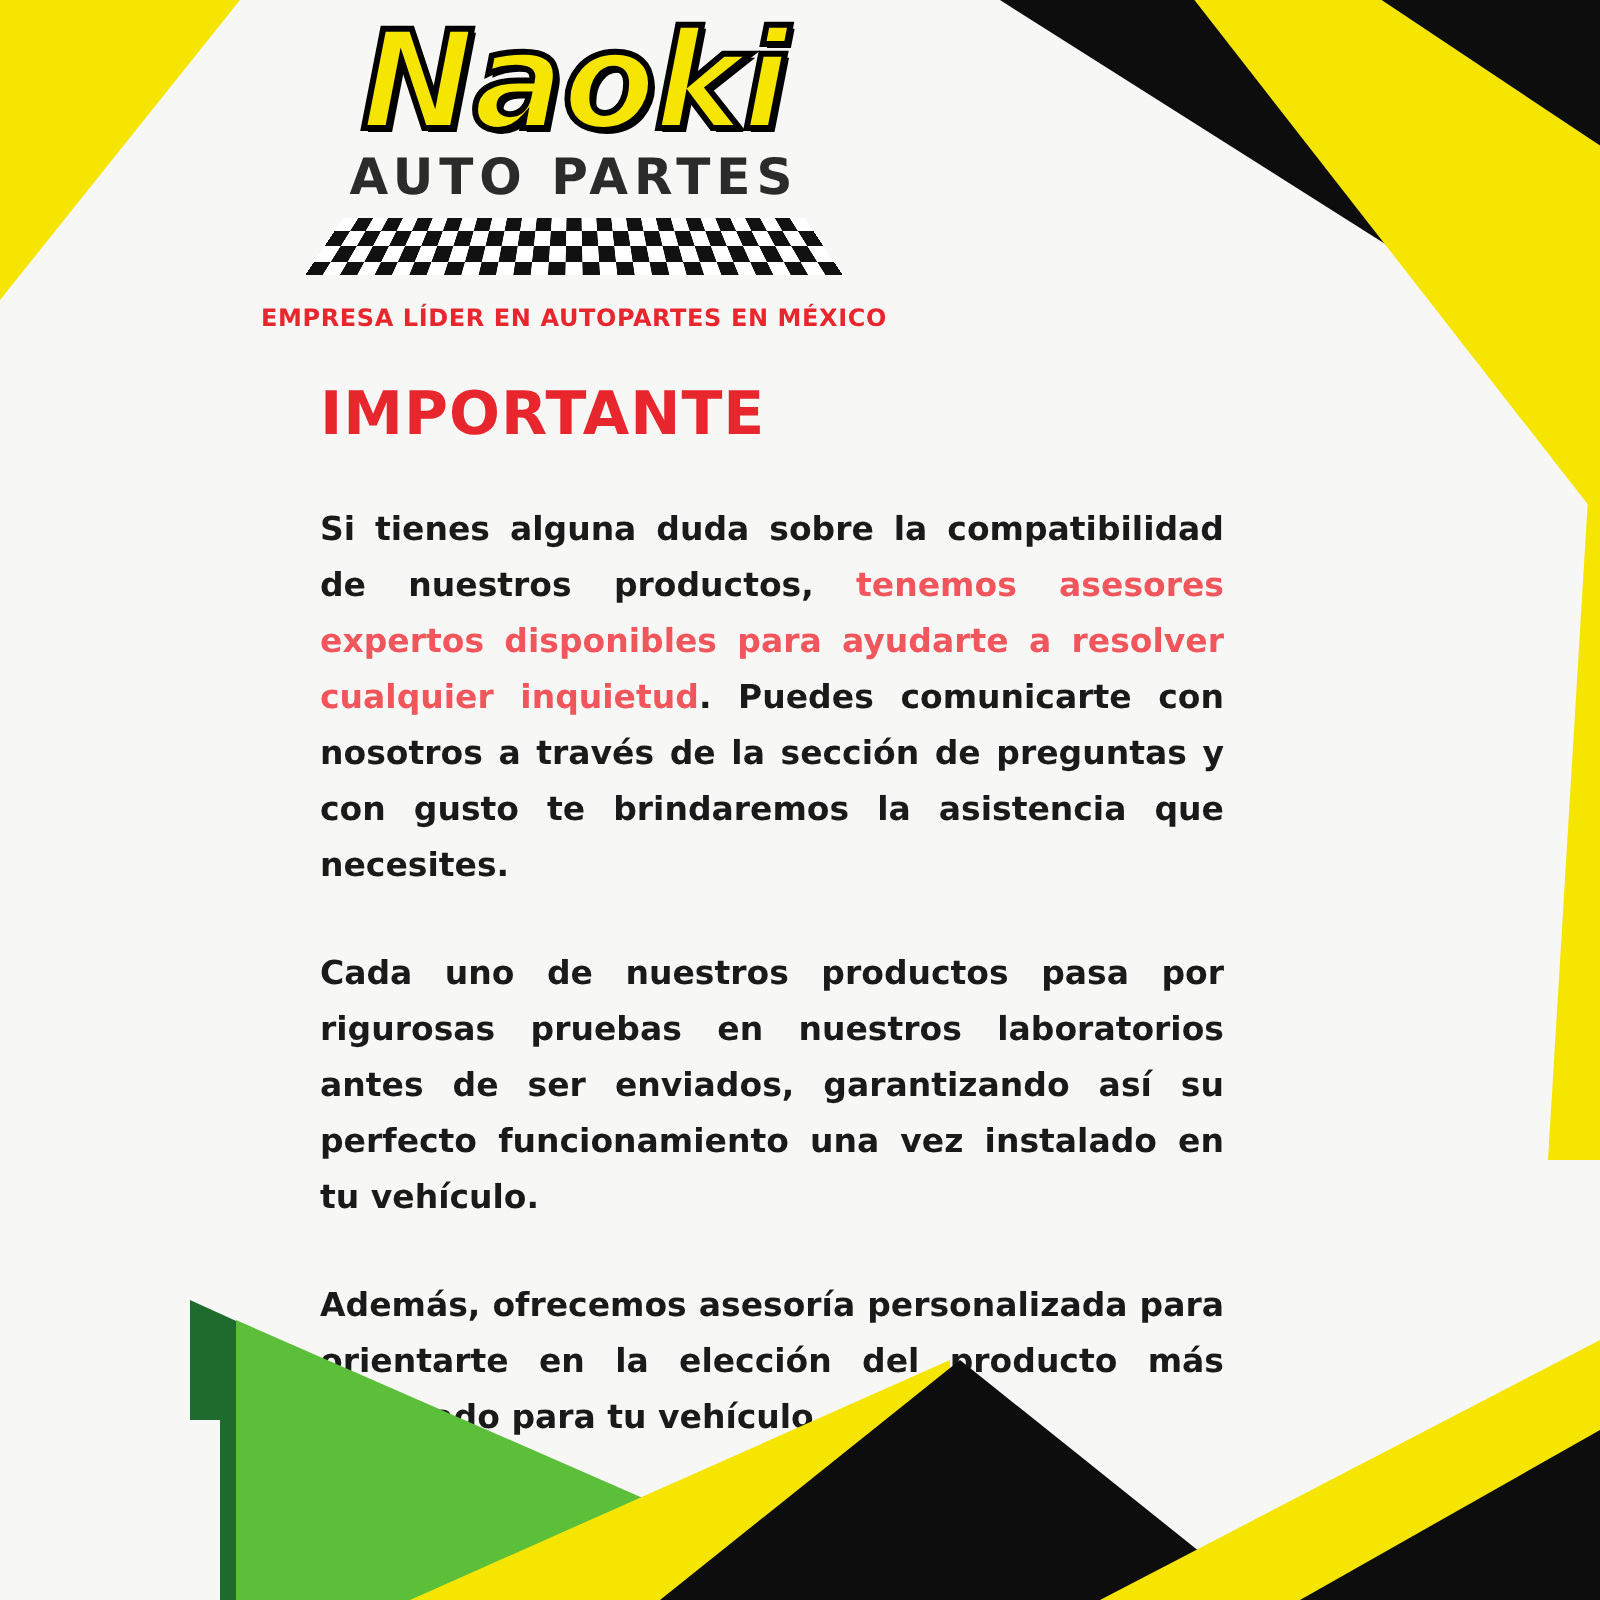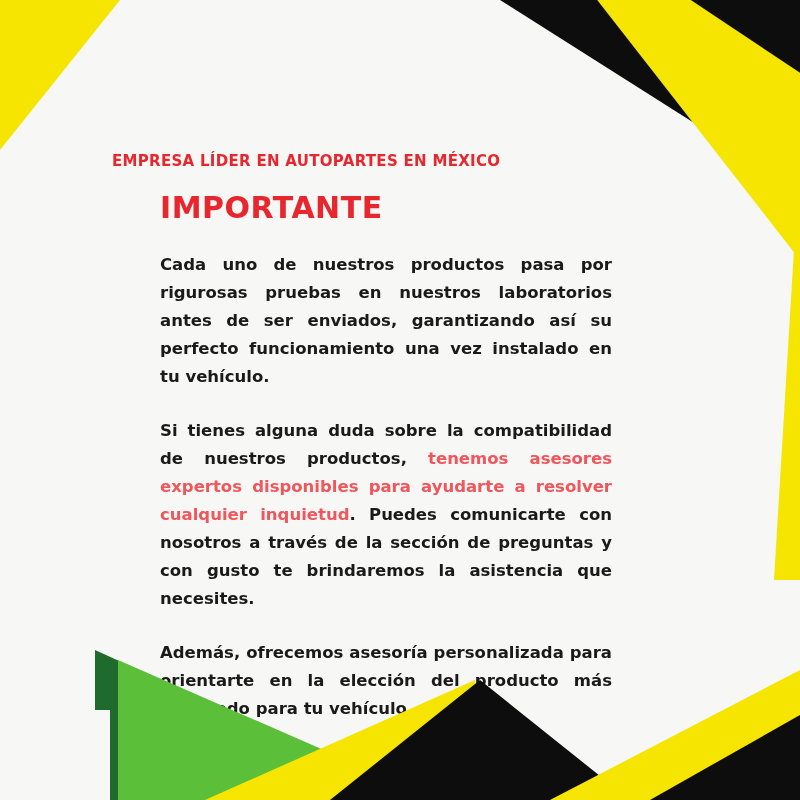--- a/index.html
+++ b/index.html
@@ -147,23 +147,24 @@
     background-size: 16px 16px;
     background-position: 0 0, 8px 8px;
     background-color: #ffffff;
     transform: perspective(60px) rotateX(18deg);
   }
   .tagline {
     position: absolute;
     top: 152px;
     left: 112px;
     width: 350px;
-    font-family: "DejaVu Sans", sans-serif;
-    font-weight: bold;
-    font-size: 15px;
+    text-align: center;
+    font-family: "DejaVu Sans", sans-serif;
+    font-weight: bold;
+    font-size: 12px;
     letter-spacing: 0.3px;
     color: #e8262d;
     white-space: nowrap;
   }
 
   
   .content {
     position: absolute;
     top: 190px;
     left: 160px;
@@ -195,29 +196,34 @@
 <body>
 
 <div class="page">
 
   <div class="shape tl-yellow"></div>
   <div class="shape tr-black"></div>
   <div class="shape tr-yellow"></div>
   <div class="shape r-yellow-edge"></div>
 
   <div class="header">
+    <div class="logo-block">
+      <div class="logo-word">Naoki</div>
+      <div class="logo-sub">AUTO PARTES</div>
+      <div class="checker"></div>
+    </div>
     <div class="tagline">EMPRESA LÍDER  EN AUTOPARTES EN MÉXICO</div>
   </div>
 
   <div class="content">
     <div class="title">IMPORTANTE</div>
 
+    <p class="para"><span>Si tienes alguna duda sobre la compatibilidad de nuestros productos, </span><span class="hl">tenemos asesores expertos disponibles para ayudarte a resolver cualquier inquietud</span><span>. Puedes comunicarte con nosotros a través de la sección de preguntas y con gusto te brindaremos la asistencia que necesites.</span></p>
+
     <p class="para">Cada uno de nuestros productos pasa por rigurosas pruebas en nuestros laboratorios antes de ser enviados, garantizando así su perfecto funcionamiento una vez instalado en tu vehículo.</p>
-
-    <p class="para"><span>Si tienes alguna duda sobre la compatibilidad de nuestros productos, </span><span class="hl">tenemos asesores expertos disponibles para ayudarte a resolver cualquier inquietud</span><span>. Puedes comunicarte con nosotros a través de la sección de preguntas y con gusto te brindaremos la asistencia que necesites.</span></p>
 
     <p class="para">Además, ofrecemos asesoría personalizada para orientarte en la elección del producto más adecuado para tu vehículo.</p>
   </div>
 
   <div class="shape bl-green-dark"></div>
   <div class="shape bl-green-light"></div>
   <div class="shape b-yellow-1"></div>
   <div class="shape b-black-1"></div>
   <div class="shape br-yellow"></div>
   <div class="shape br-black"></div>

